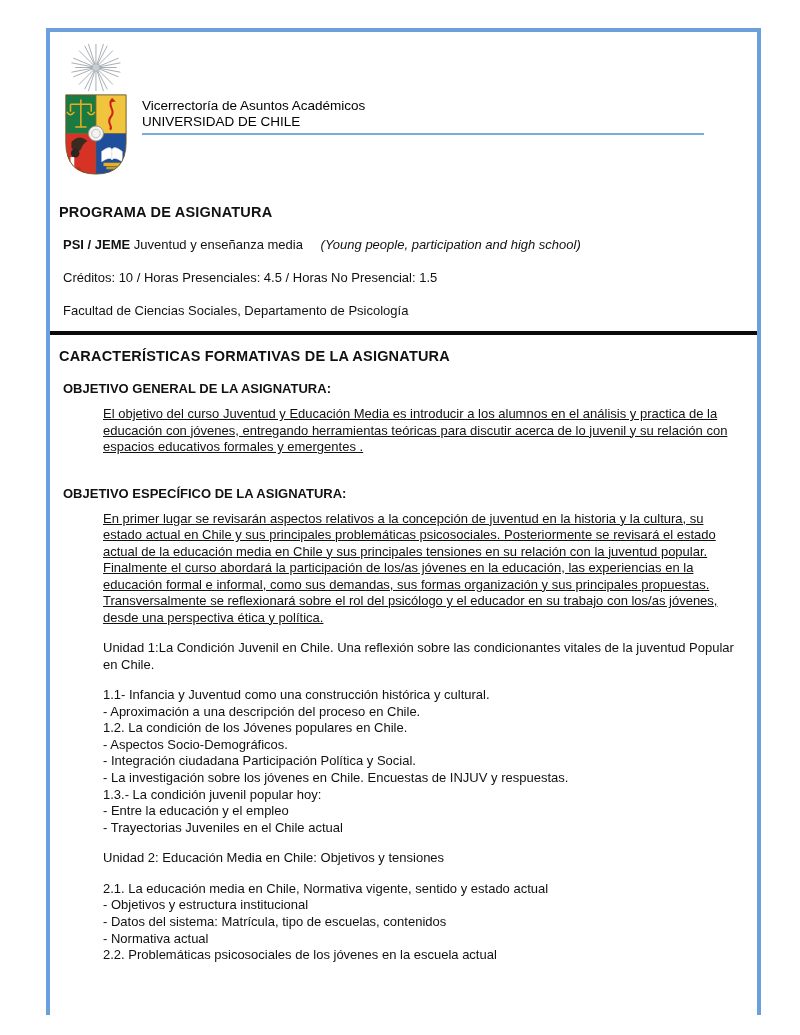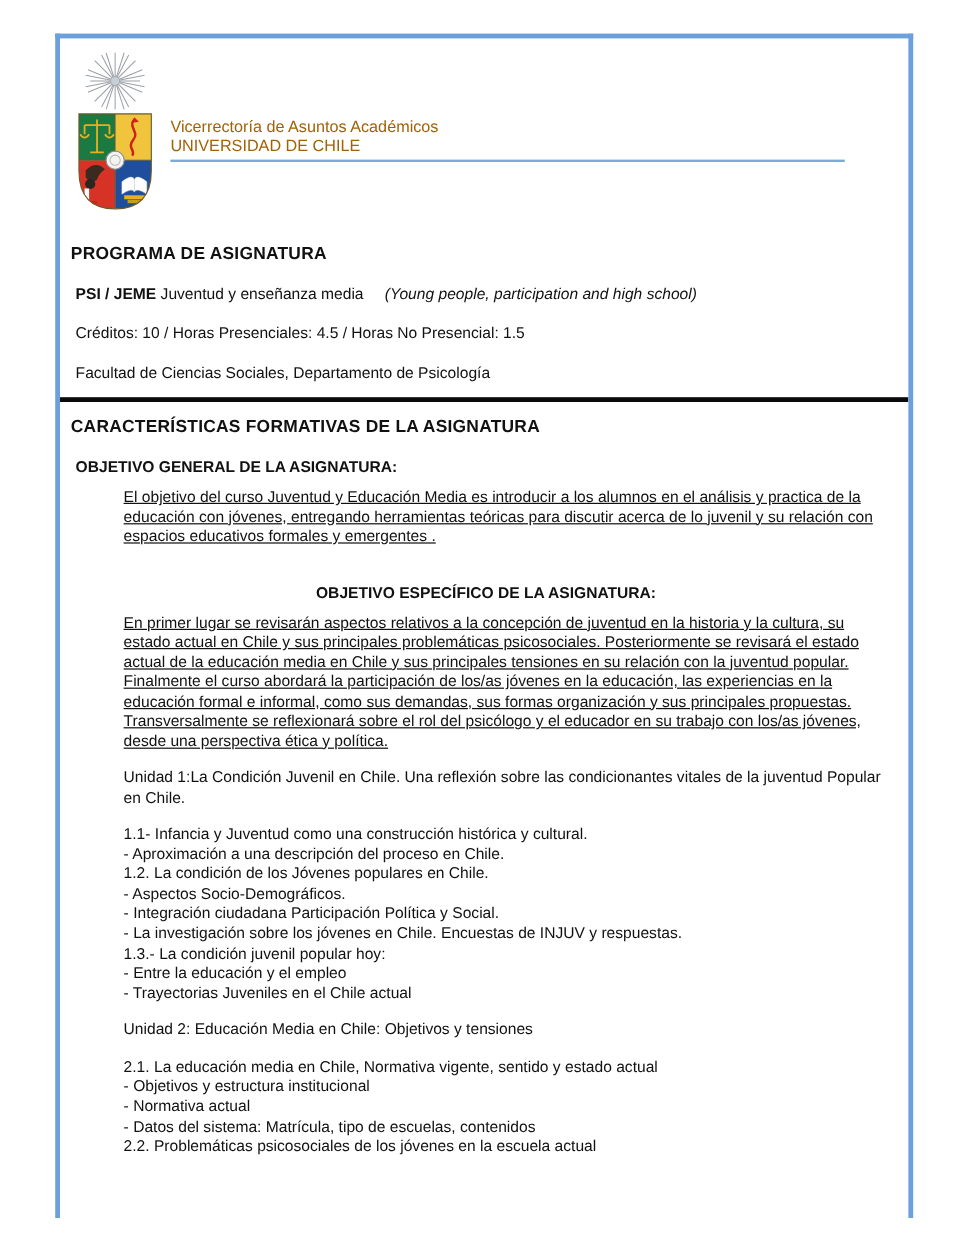--- a/index.html
+++ b/index.html
@@ -18,21 +18,21 @@
     border-bottom: none;
     padding: 8px 10px 0 9px;
     overflow: hidden;
   }
   
   .doc-header { display: flex; align-items: flex-start; height: 150px; }
   .logo { width: 66px; height: 138px; margin-left: 3px; flex: 0 0 auto; }
   .header-text {
     margin-left: 14px; margin-top: 58px;
     width: 562px;
-    color: #a16207;
+    color: #000000;
     font-size: 13.5px; line-height: 1.18;
     border-bottom: 2px solid #7AABDB;
     padding-bottom: 3px;
   }
   
   .doc-title {
     text-align: left; font-weight: bold; font-size: 14.5px;
     margin-top: 14px; letter-spacing: 0.2px;
   }
   .meta-line { font-size: 13px; margin-top: 17px; margin-left: 4px; line-height: 16px; }
@@ -50,21 +50,21 @@
   }
   .block-heading {
     font-weight: bold; font-size: 13px;
     margin-top: 17px; margin-left: 4px;
   }
   .indent-par {
     font-size: 13px; line-height: 16.5px;
     margin: 10px 4px 0 44px;
     text-decoration: underline;
   }
-  .gap-lg { margin-top: 30px; text-align: center; }
+  .gap-lg { margin-top: 30px; }
   .gap-xl { margin-top: 44px; }
   .unit-title {
     font-size: 13px; line-height: 16.5px;
     margin: 14px 4px 0 44px;
   }
   .content-list { margin: 14px 4px 0 44px; }
   .content-list .item { font-size: 13px; line-height: 16.6px; }
 </style>
 </head>
 <body>
@@ -172,19 +172,19 @@
     <div class="item">1.3.- La condición juvenil popular hoy:</div>
     <div class="item">- Entre la educación y el empleo</div>
     <div class="item">- Trayectorias Juveniles en el Chile actual</div>
   </div>
 
   <div class="unit-title">Unidad 2: Educación Media en Chile: Objetivos y tensiones</div>
 
   <div class="content-list">
     <div class="item">2.1. La educación media en Chile, Normativa vigente, sentido y estado actual</div>
     <div class="item">- Objetivos y estructura institucional</div>
+    <div class="item">- Datos del sistema: Matrícula, tipo de escuelas, contenidos</div>
     <div class="item">- Normativa actual</div>
-    <div class="item">- Datos del sistema: Matrícula, tipo de escuelas, contenidos</div>
     <div class="item">2.2. Problemáticas psicosociales de los jóvenes en la escuela actual</div>
 
   </div>
 
 </div>
 
 </body></html>

